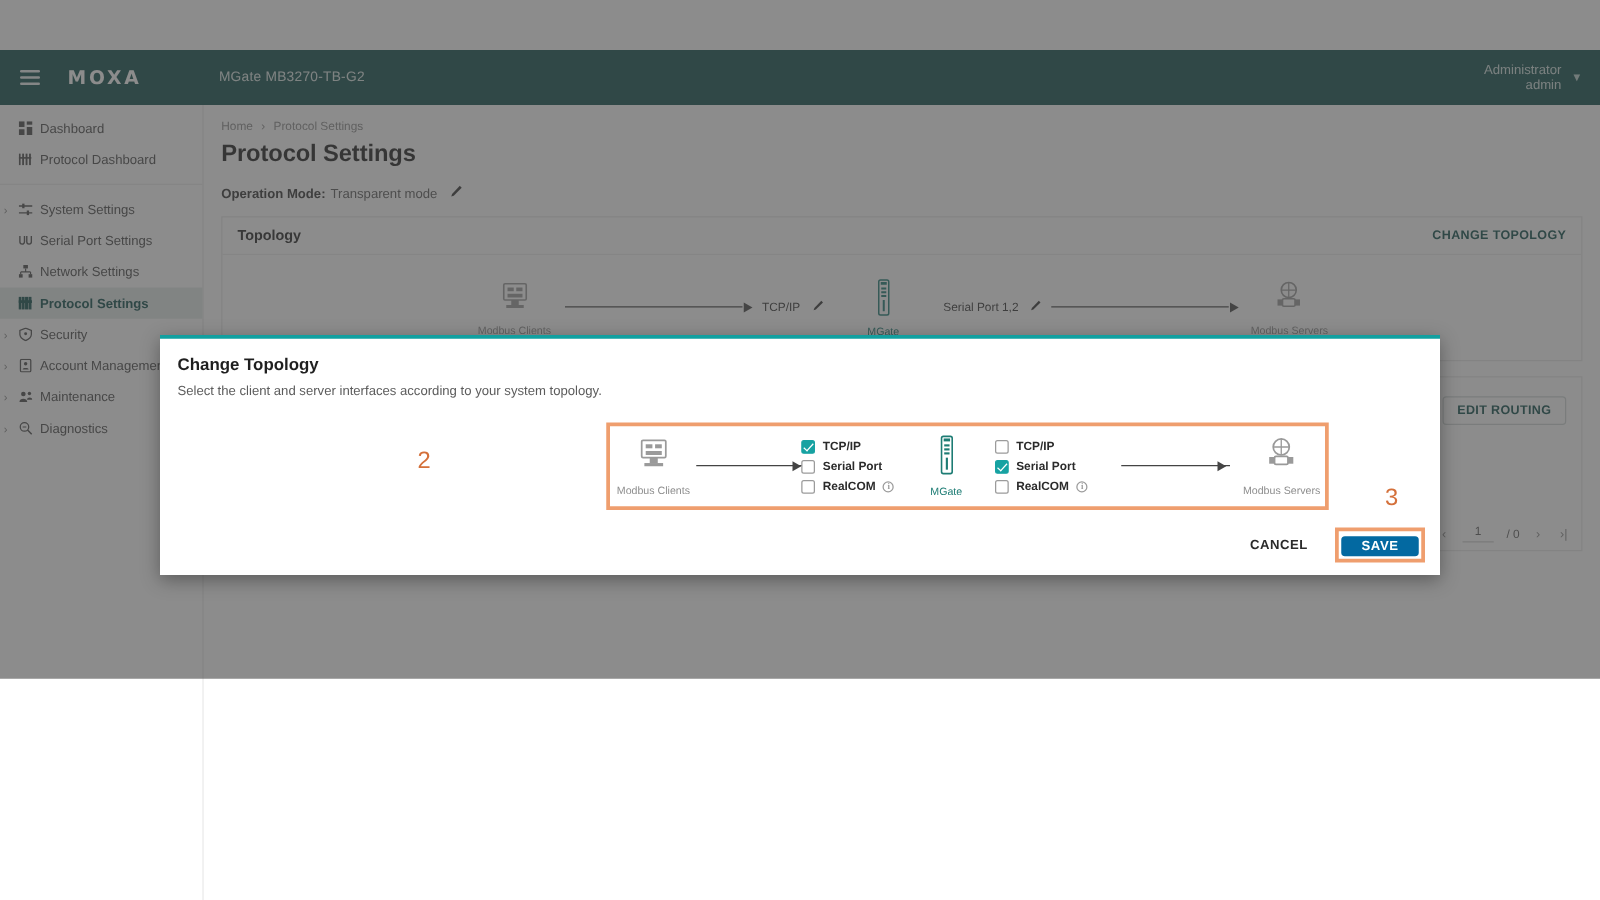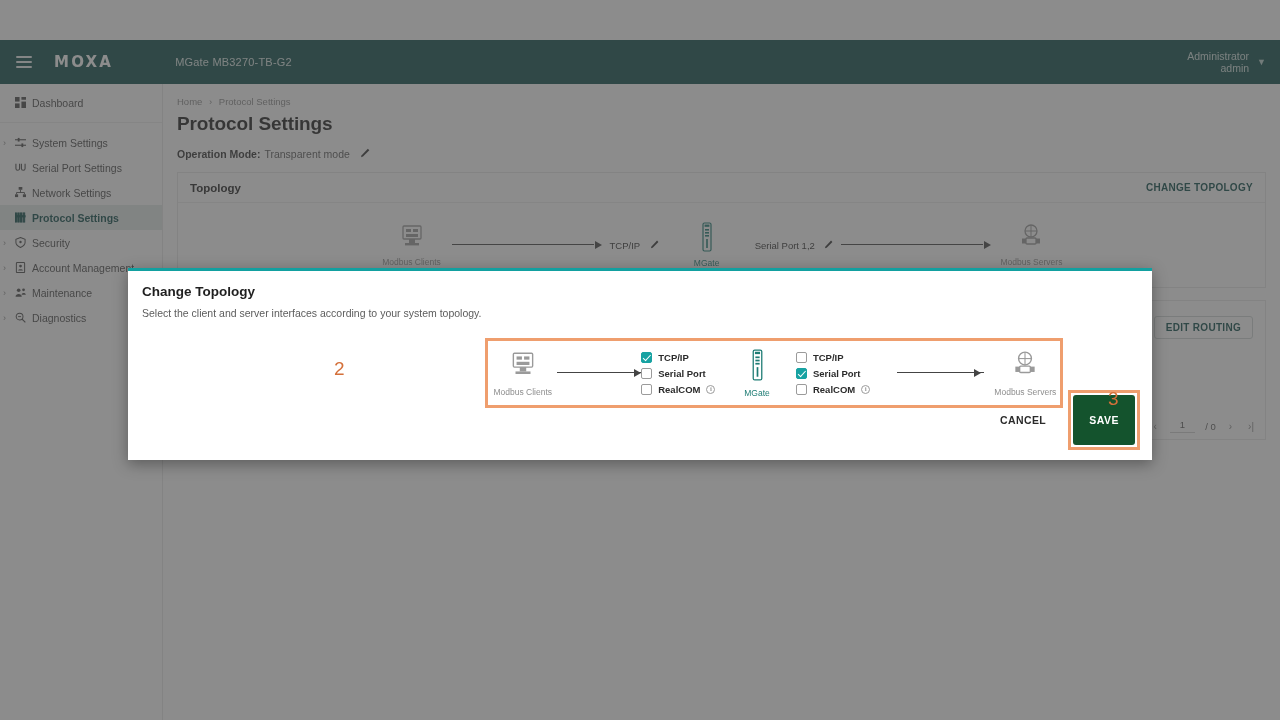--- a/index.html
+++ b/index.html
@@ -2,21 +2,21 @@
 <html><head>
 <meta charset="utf-8">
 <style>
   * { box-sizing: border-box; margin: 0; padding: 0; }
   html, body {
     width: 1280px; height: 720px;
     font-family: "Liberation Sans", sans-serif;
     background: #ffffff;
     overflow: hidden;
   }
-  #app { position: relative; width: 1280px; height: 720px; }
+  #app { position: relative; width: 1280px; height: 543px; }
 
   
   .page { position: absolute; inset: 0; background: #ffffff; }
 
   .topbar {
     position: absolute; left: 0; top: 40px; width: 1280px; height: 44px;
     background: #0f4d4a; display: flex; align-items: center;
   }
   .hamburger { width: 16px; margin-left: 16px; cursor: pointer; }
   .hamburger span { display: block; height: 2px; background: #e9efee; margin: 3px 0; border-radius: 1px; }
@@ -131,22 +131,22 @@
   }
   .info-i {
     width: 9px; height: 9px; border-radius:50%; border:1px solid #9b9b9b; color:#9b9b9b;
     font-size: 7px; line-height: 7.5px; text-align:center; font-weight:700; font-family:"Liberation Serif", serif;
   }
 
   .modal-actions { position:absolute; right: 12px; bottom: 10px; display:flex; align-items:center; gap: 18px; }
   .btn-cancel { font-size: 10.5px; font-weight:700; color:#2b2b2b; letter-spacing:.4px; cursor:pointer; padding: 6px 4px; }
   .save-wrap { border: 3px solid #ef9e6e; padding: 2px; }
   .btn-save {
-    background:#14532d; color:#ffffff; border:none; border-radius:3px;
-    font-size: 10.5px; font-weight:700; letter-spacing:.5px; padding: 19px 16px; cursor:pointer;
+    background:#0369a1; color:#ffffff; border:none; border-radius:3px;
+    font-size: 10.5px; font-weight:700; letter-spacing:.5px; padding: 2px 16px; cursor:pointer;
     font-family:"Liberation Sans", sans-serif;
     text-align:center;
   }
 </style>
 </head>
 <body>
 
 <div id="app">
 
   <div class="page">
@@ -175,20 +175,33 @@
           <svg width="11" height="11" viewBox="0 0 12 12">
               <rect x="0" y="0" width="5" height="5" fill="#4a4a4a"></rect>
               <rect x="7" y="0" width="5" height="3" fill="#4a4a4a"></rect>
               <rect x="0" y="7" width="5" height="5" fill="#4a4a4a"></rect>
               <rect x="7" y="5" width="5" height="7" fill="#4a4a4a"></rect>
             </svg>
         </span>
         <span>Dashboard</span>
       </div>
 
+      <div class="nav-item">
+        <span class="nospace"></span>
+        <span class="ico">
+          <svg width="11" height="11" viewBox="0 0 12 12">
+              <rect x="0" y="1" width="1.6" height="10" fill="#4a4a4a"></rect>
+              <rect x="3" y="1" width="1.6" height="10" fill="#4a4a4a"></rect>
+              <rect x="6" y="1" width="1.6" height="10" fill="#4a4a4a"></rect>
+              <rect x="9" y="1" width="1.6" height="10" fill="#4a4a4a"></rect>
+              <rect x="0" y="4" width="11" height="1.4" fill="#4a4a4a"></rect>
+            </svg>
+        </span>
+        <span>Protocol Dashboard</span>
+      </div>
 
       <div class="nav-sep"></div>
 
       <div class="nav-item">
         <span class="chev">›</span>
         <span class="ico">
           <svg width="11" height="11" viewBox="0 0 12 12">
               <line x1="0" y1="3" x2="12" y2="3" stroke="#4a4a4a" stroke-width="1.2"></line>
               <line x1="0" y1="9" x2="12" y2="9" stroke="#4a4a4a" stroke-width="1.2"></line>
               <rect x="3" y="1" width="2" height="4" fill="#4a4a4a"></rect>

